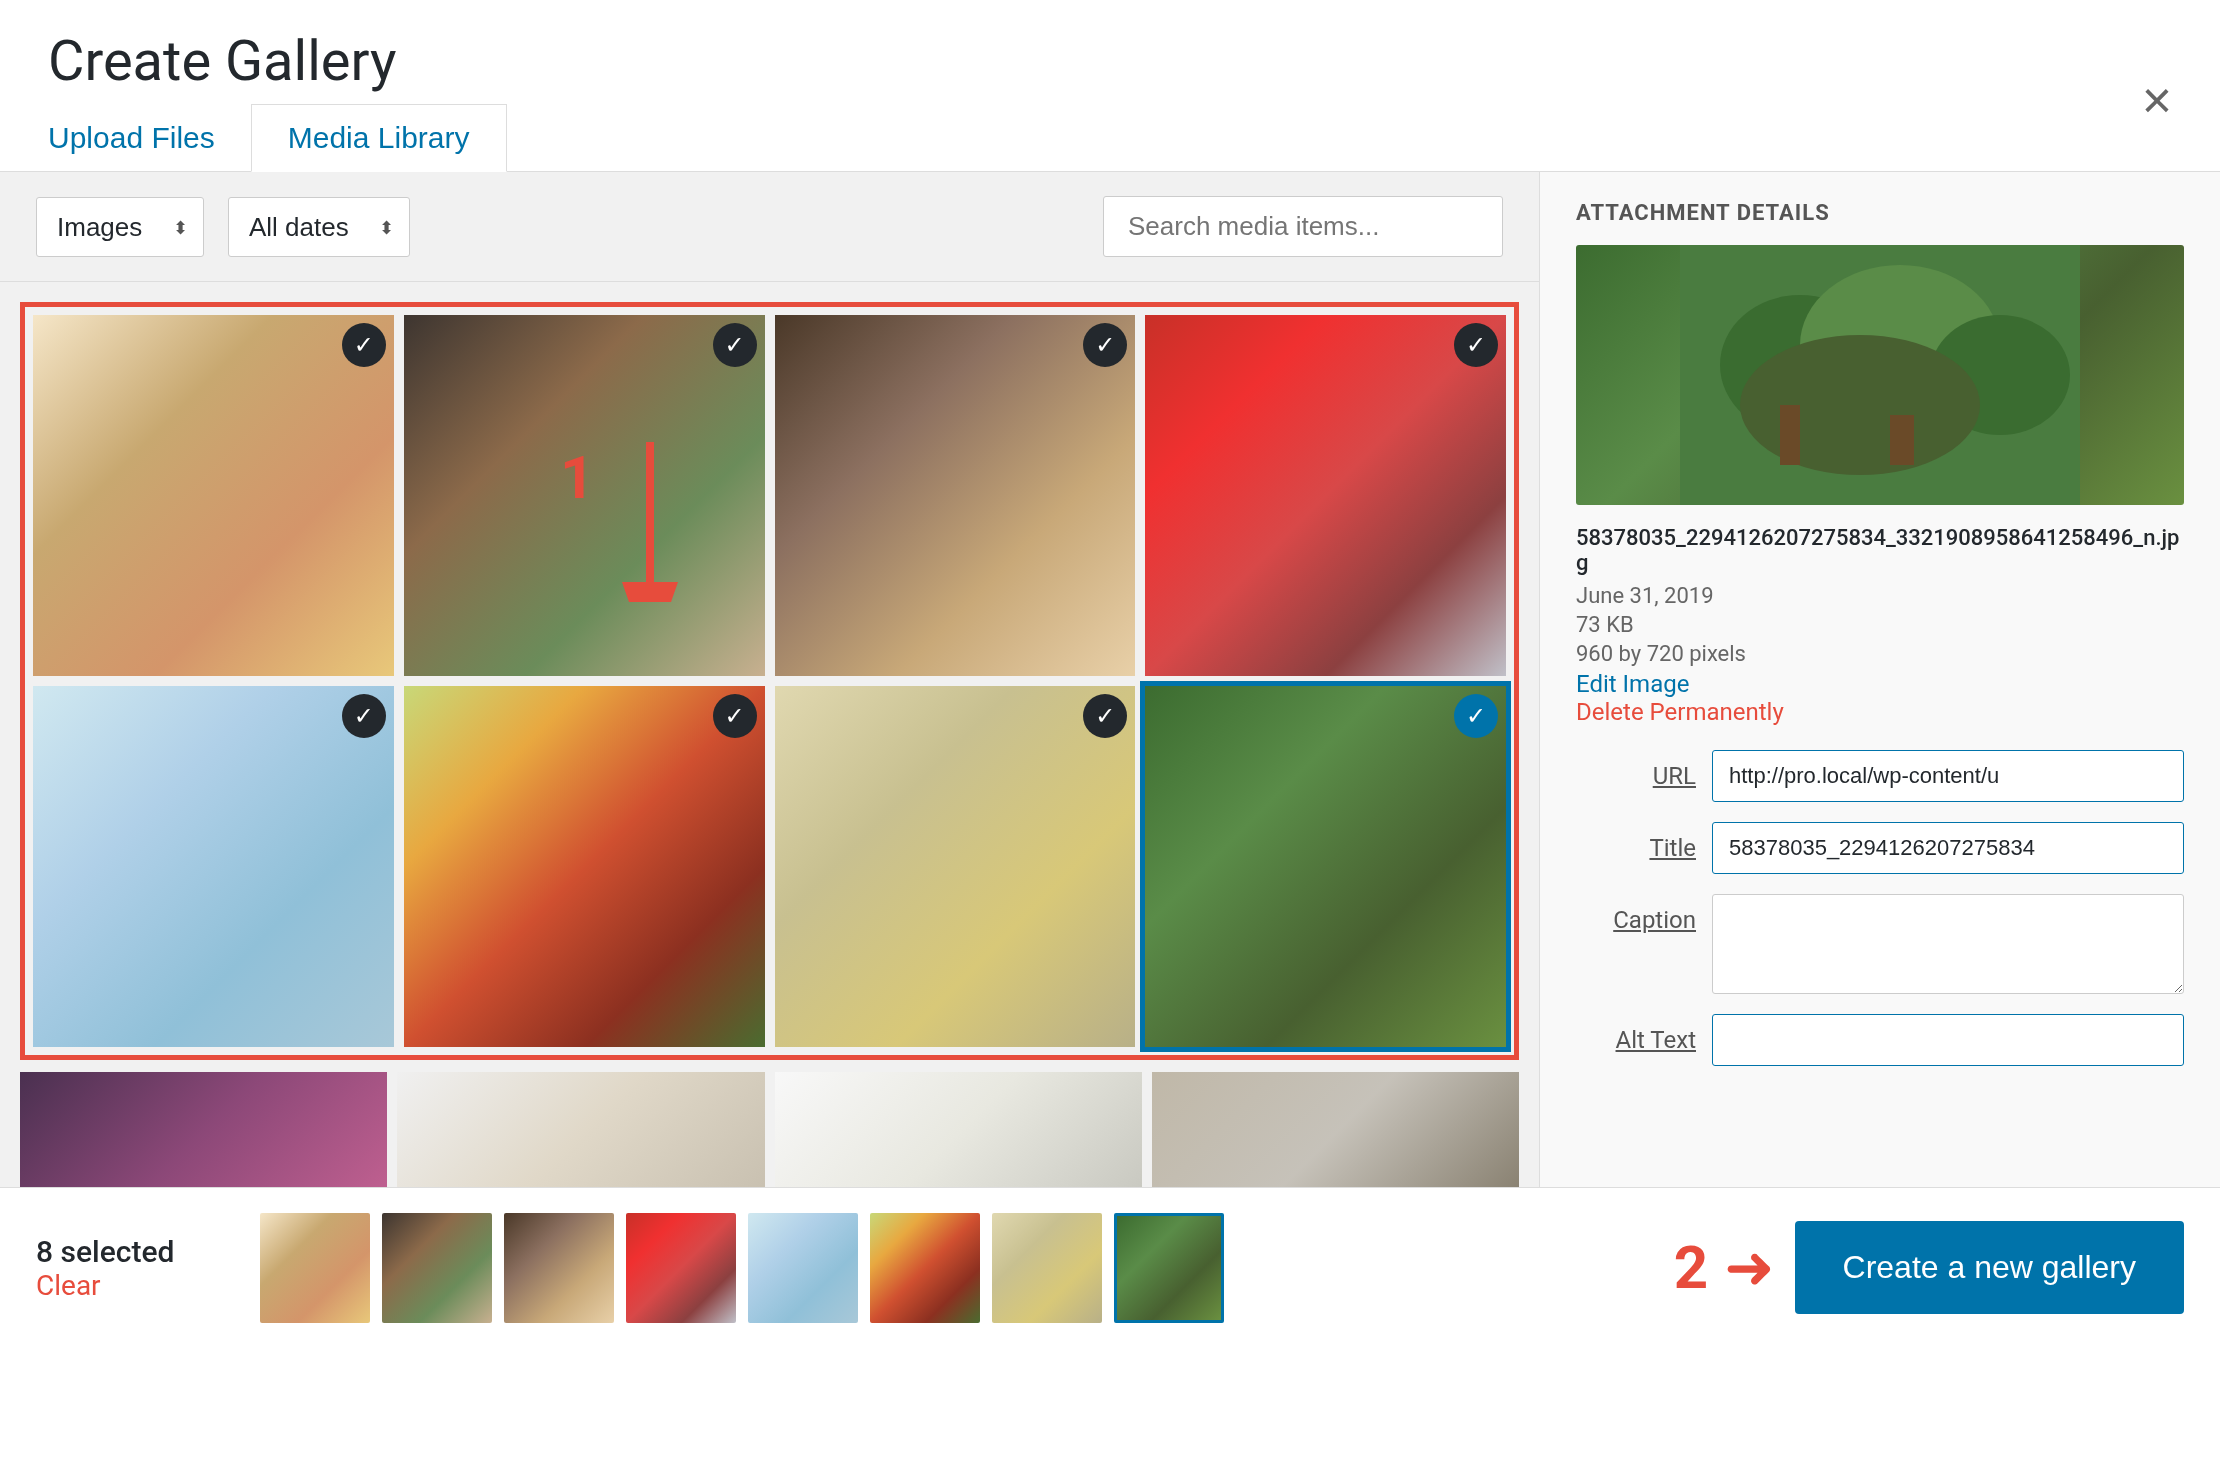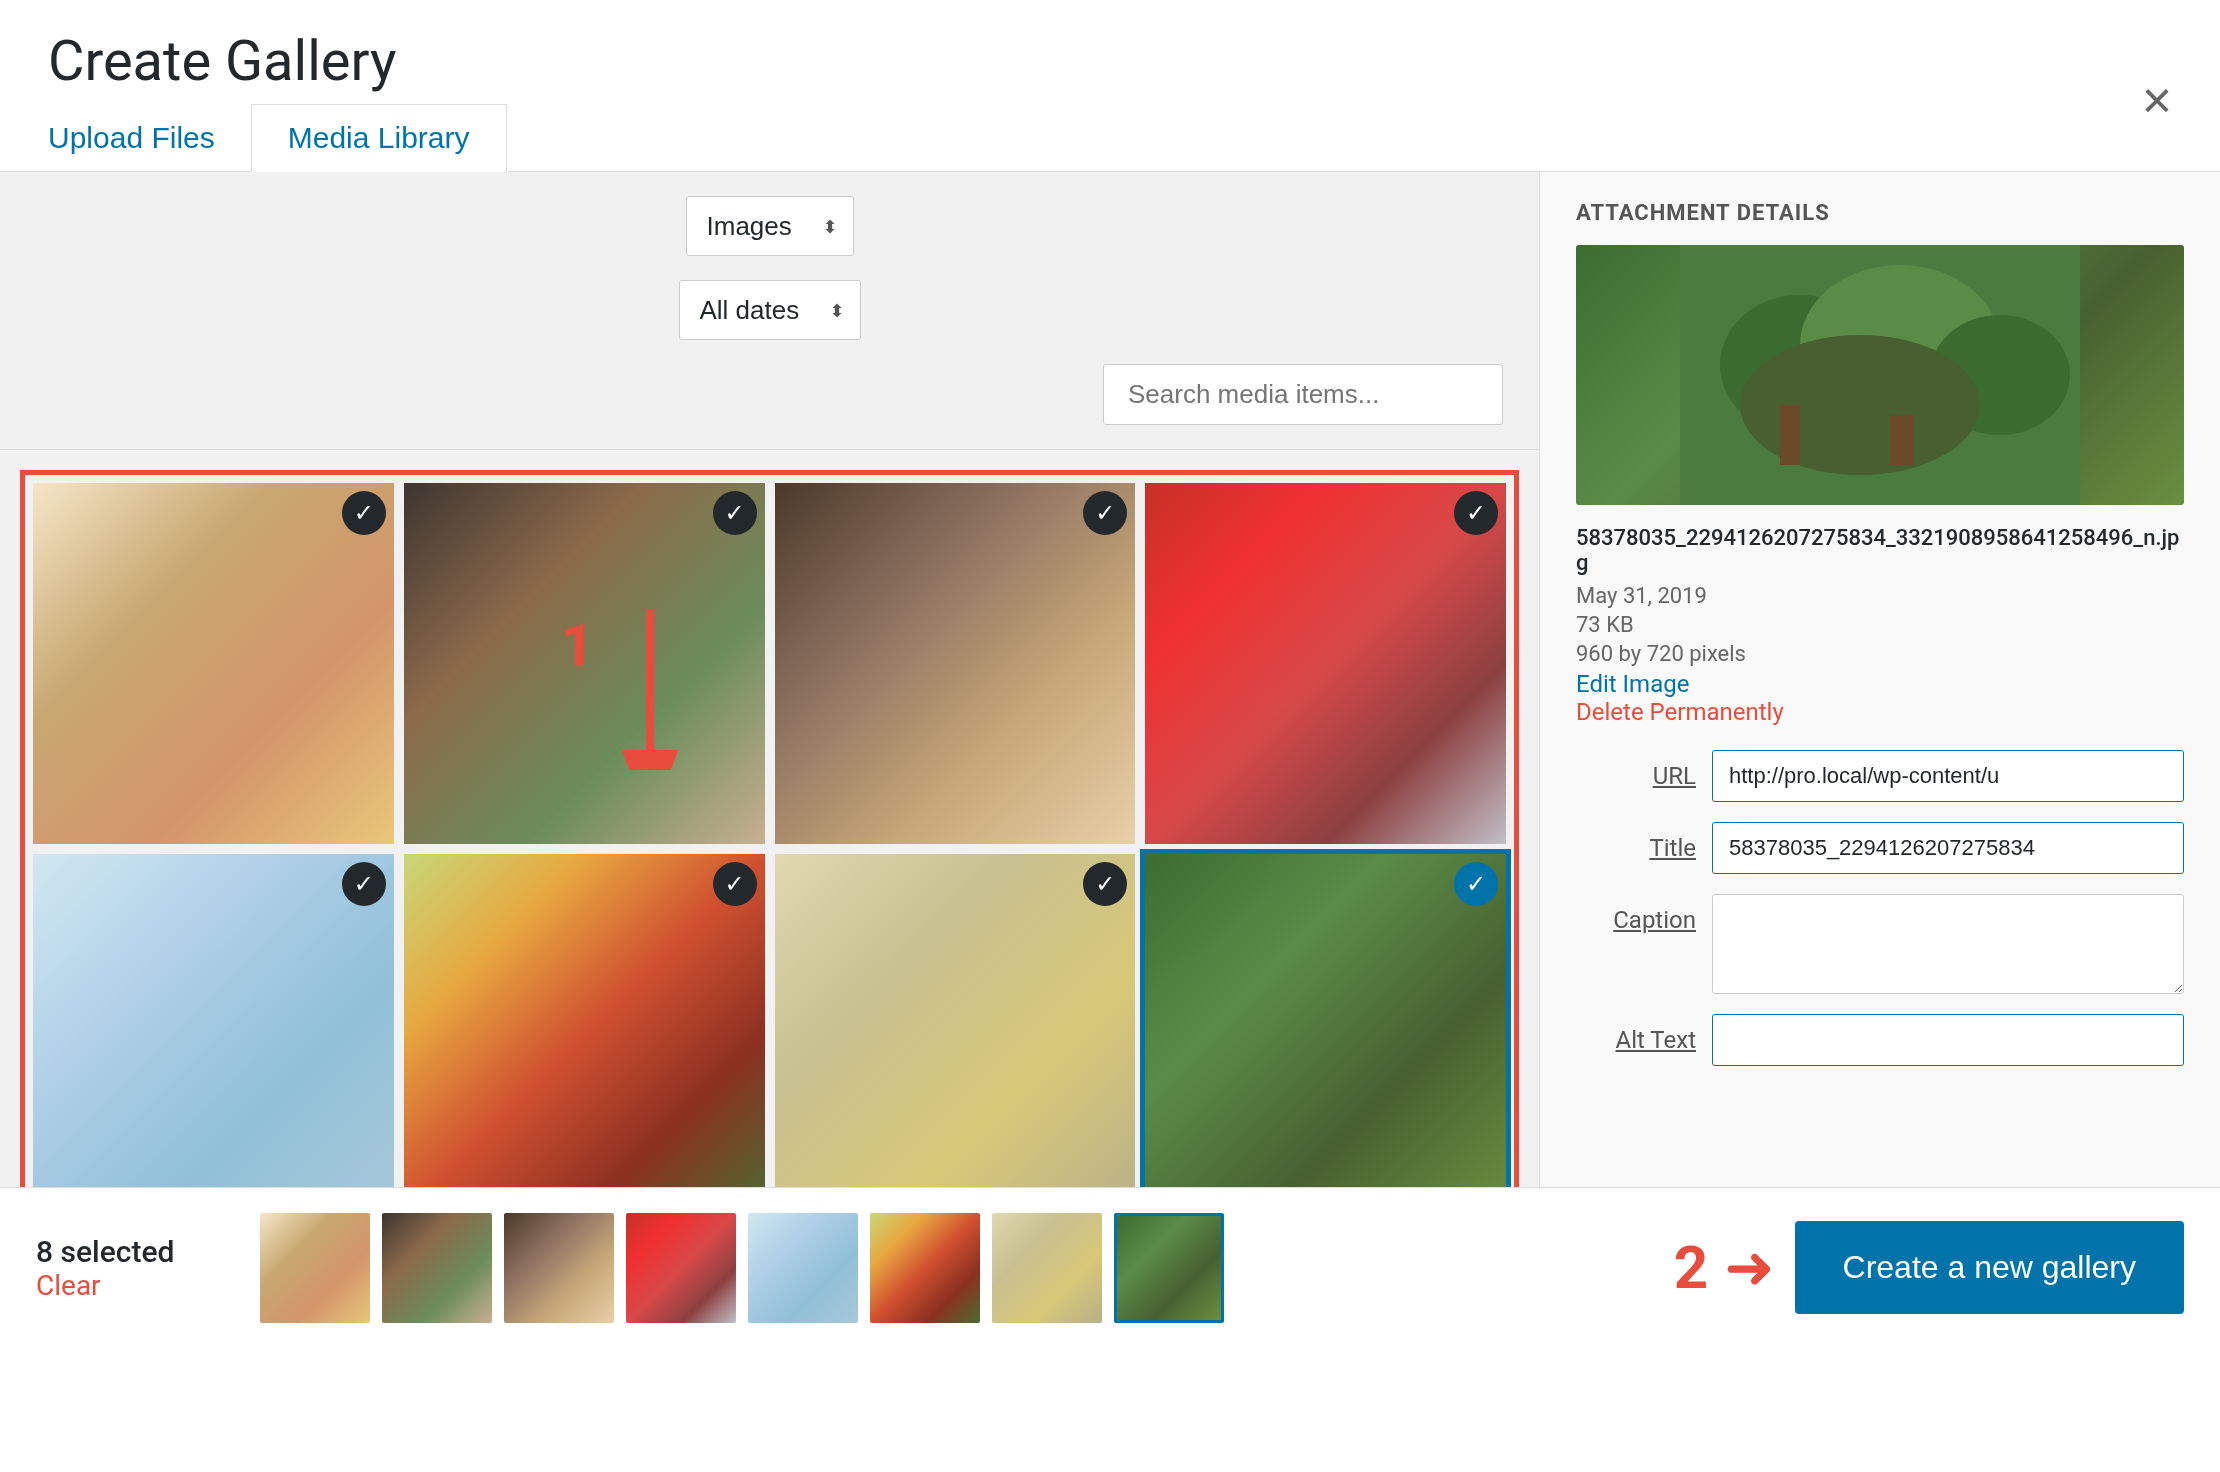--- a/index.html
+++ b/index.html
@@ -82,21 +82,20 @@
       border-right: 1px solid #ddd;
     }
 
     .toolbar {
       display: flex;
       align-items: center;
       gap: 24px;
       padding: 24px 36px;
       border-bottom: 1px solid #ddd;
       background: #f1f1f1;
-      flex-direction: column;
     }
 
     .select-wrapper {
       position: relative;
       display: inline-block;
     }
 
     .toolbar select {
       appearance: none;
       -webkit-appearance: none;
@@ -493,21 +492,21 @@
           <ellipse cx="60" cy="60" rx="40" ry="35" fill="#3a6c30"></ellipse>
           <ellipse cx="110" cy="50" rx="50" ry="40" fill="#5a8c48"></ellipse>
           <ellipse cx="160" cy="65" rx="35" ry="30" fill="#3a6c30"></ellipse>
           <ellipse cx="90" cy="80" rx="60" ry="35" fill="#486030"></ellipse>
           <rect x="50" y="80" width="10" height="30" fill="#6a4a28"></rect>
           <rect x="105" y="85" width="12" height="25" fill="#6a4a28"></rect>
         </svg>
       </div>
 
       <div class="attach-filename">58378035_2294126207275834_3321908958641258496_n.jpg</div>
-      <div class="attach-meta">May 31, 2019</div>
+      <div class="attach-meta">June 31, 2019</div>
       <div class="attach-meta">73 KB</div>
       <div class="attach-meta">960 by 720 pixels</div>
       <a class="attach-link">Edit Image</a>
       <a class="attach-delete">Delete Permanently</a>
 
       <div class="field-row">
         <label class="field-label">URL</label>
         <input class="field-input" type="text" value="http://pro.local/wp-content/u" style="">
       </div>
 

